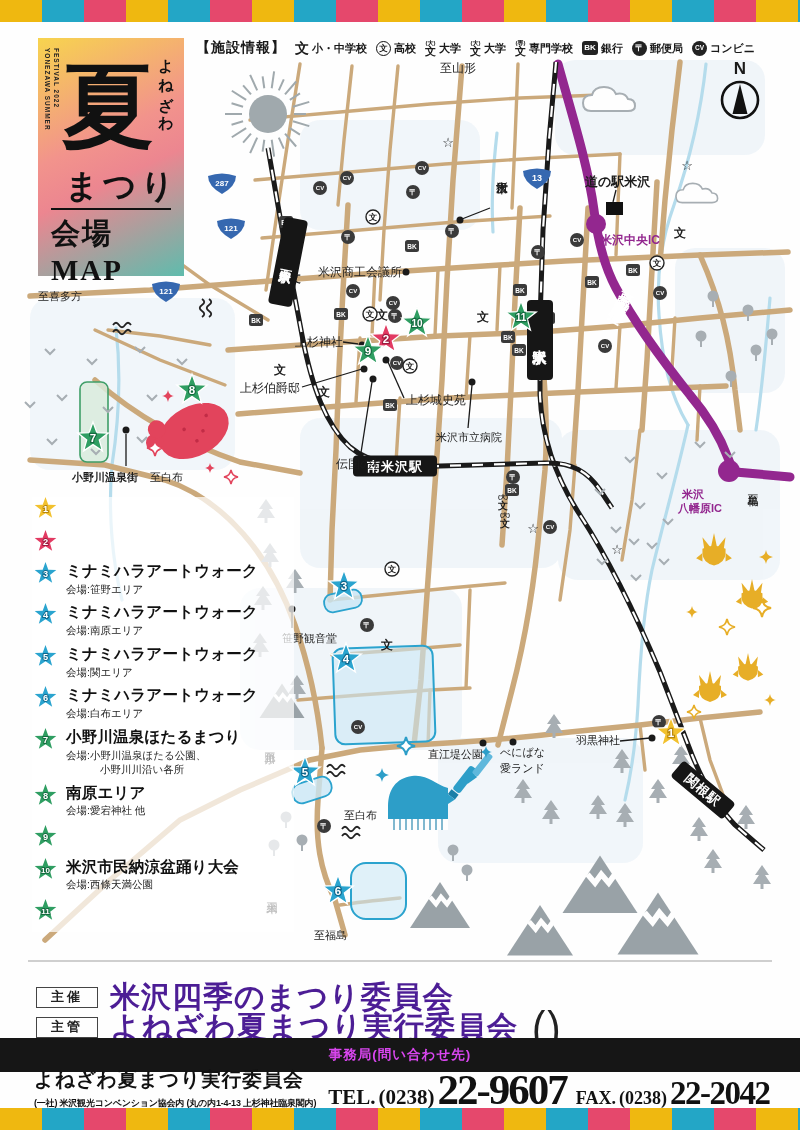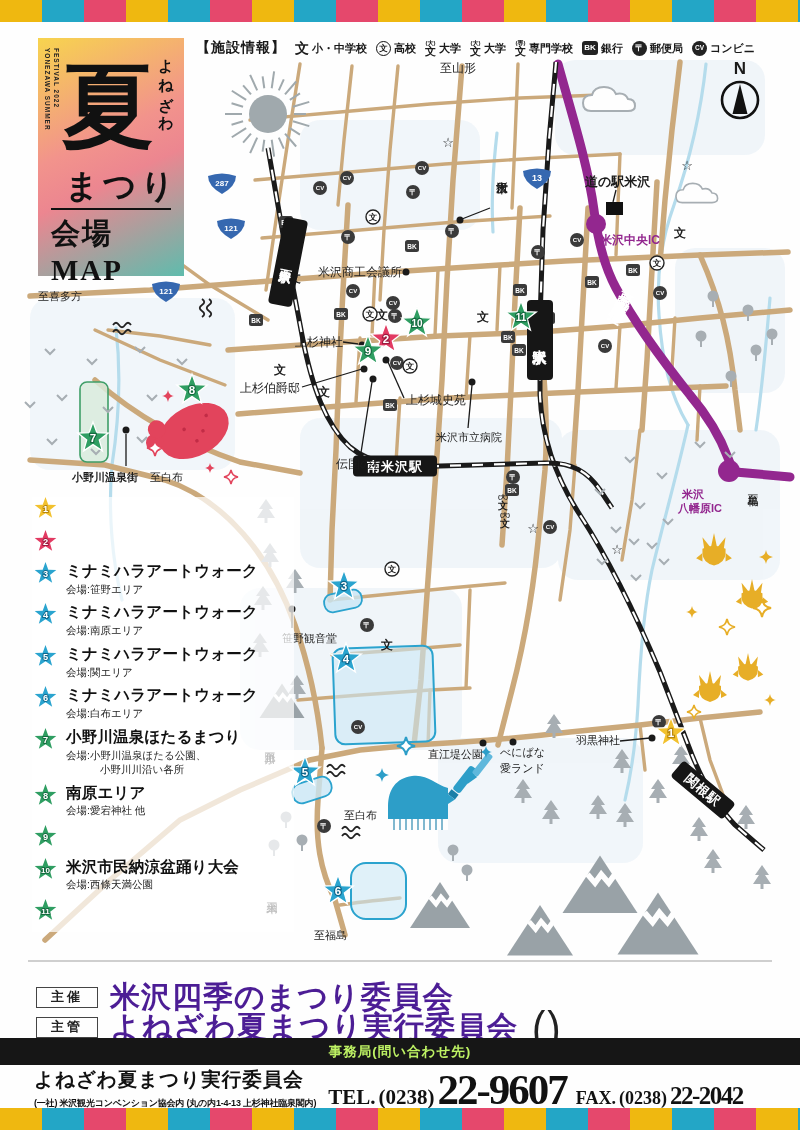--- a/index.html
+++ b/index.html
@@ -60,31 +60,31 @@
   .footer-bg{position:absolute;left:0;right:0;top:958px;bottom:22px;background:#fefefe;z-index:2;}
   .footer-divider{position:absolute;left:28px;right:28px;top:960px;border-top:2px solid #cfcfcf;z-index:3;}
   .org-row{position:absolute;left:36px;display:flex;align-items:center;gap:12px;z-index:3;}
   .org-row.host{top:977px;} .org-row.manage{top:1007px;}
   .org-badge{border:1.7px solid #444;font-size:13px;font-weight:700;letter-spacing:3px;
     padding:2px 14px;line-height:1.1;color:#222;}
   .org-name{font-size:30px;font-weight:900;letter-spacing:1px;color:#4c1d95;white-space:nowrap;}
   .org-note{display:flex;align-items:center;gap:2px;margin-left:2px;}
   .big-paren{font-size:40px;font-weight:400;line-height:0.9;transform:scaleY(1.15);color:#222;}
   .note-lines{font-size:9.5px;font-weight:700;line-height:1.55;color:#111;white-space:nowrap;}
-  .office-bar{position:absolute;left:0;right:0;top:1038px;height:27px;background:#161616;z-index:3;
-    display:flex;align-items:center;justify-content:center;color:#bef264;font-size:13.5px;font-weight:700;letter-spacing:1px;}
+  .office-bar{position:absolute;left:0;right:0;top:1038px;height:34px;background:#161616;z-index:3;
+    display:flex;align-items:center;justify-content:center;color:#d946ef;font-size:13.5px;font-weight:700;letter-spacing:1px;}
   .contact{position:absolute;left:34px;right:20px;top:1066px;display:flex;align-items:flex-end;z-index:3;}
   .office-name{font-size:19.5px;font-weight:900;letter-spacing:1px;color:#111;}
   .office-addr{font-size:9px;font-weight:700;color:#111;margin-top:4px;letter-spacing:-0.2px;}
   .phones{display:flex;align-items:baseline;margin-left:12px;gap:3px;white-space:nowrap;
     font-family:"Liberation Serif","DejaVu Serif",serif;font-weight:700;color:#111;}
   .tel-label{font-size:21px;} .tel-area{font-size:21px;}
   .tel-num{font-size:43px;letter-spacing:-2px;line-height:0.9;}
   .fax-label{font-size:18px;margin-left:6px;} .fax-area{font-size:18px;}
-  .fax-num{font-size:25px;letter-spacing:-1.5px;line-height:0.9;}
+  .fax-num{font-size:33px;letter-spacing:-1.5px;line-height:0.9;}
 </style>
 </head>
 <body>
 
 <div id="page">
 
   <div class="stripe top"></div>
   <div class="stripe bottom"></div>
 
   <svg id="map-svg" width="800" height="1130" viewBox="0 0 800 1130">

